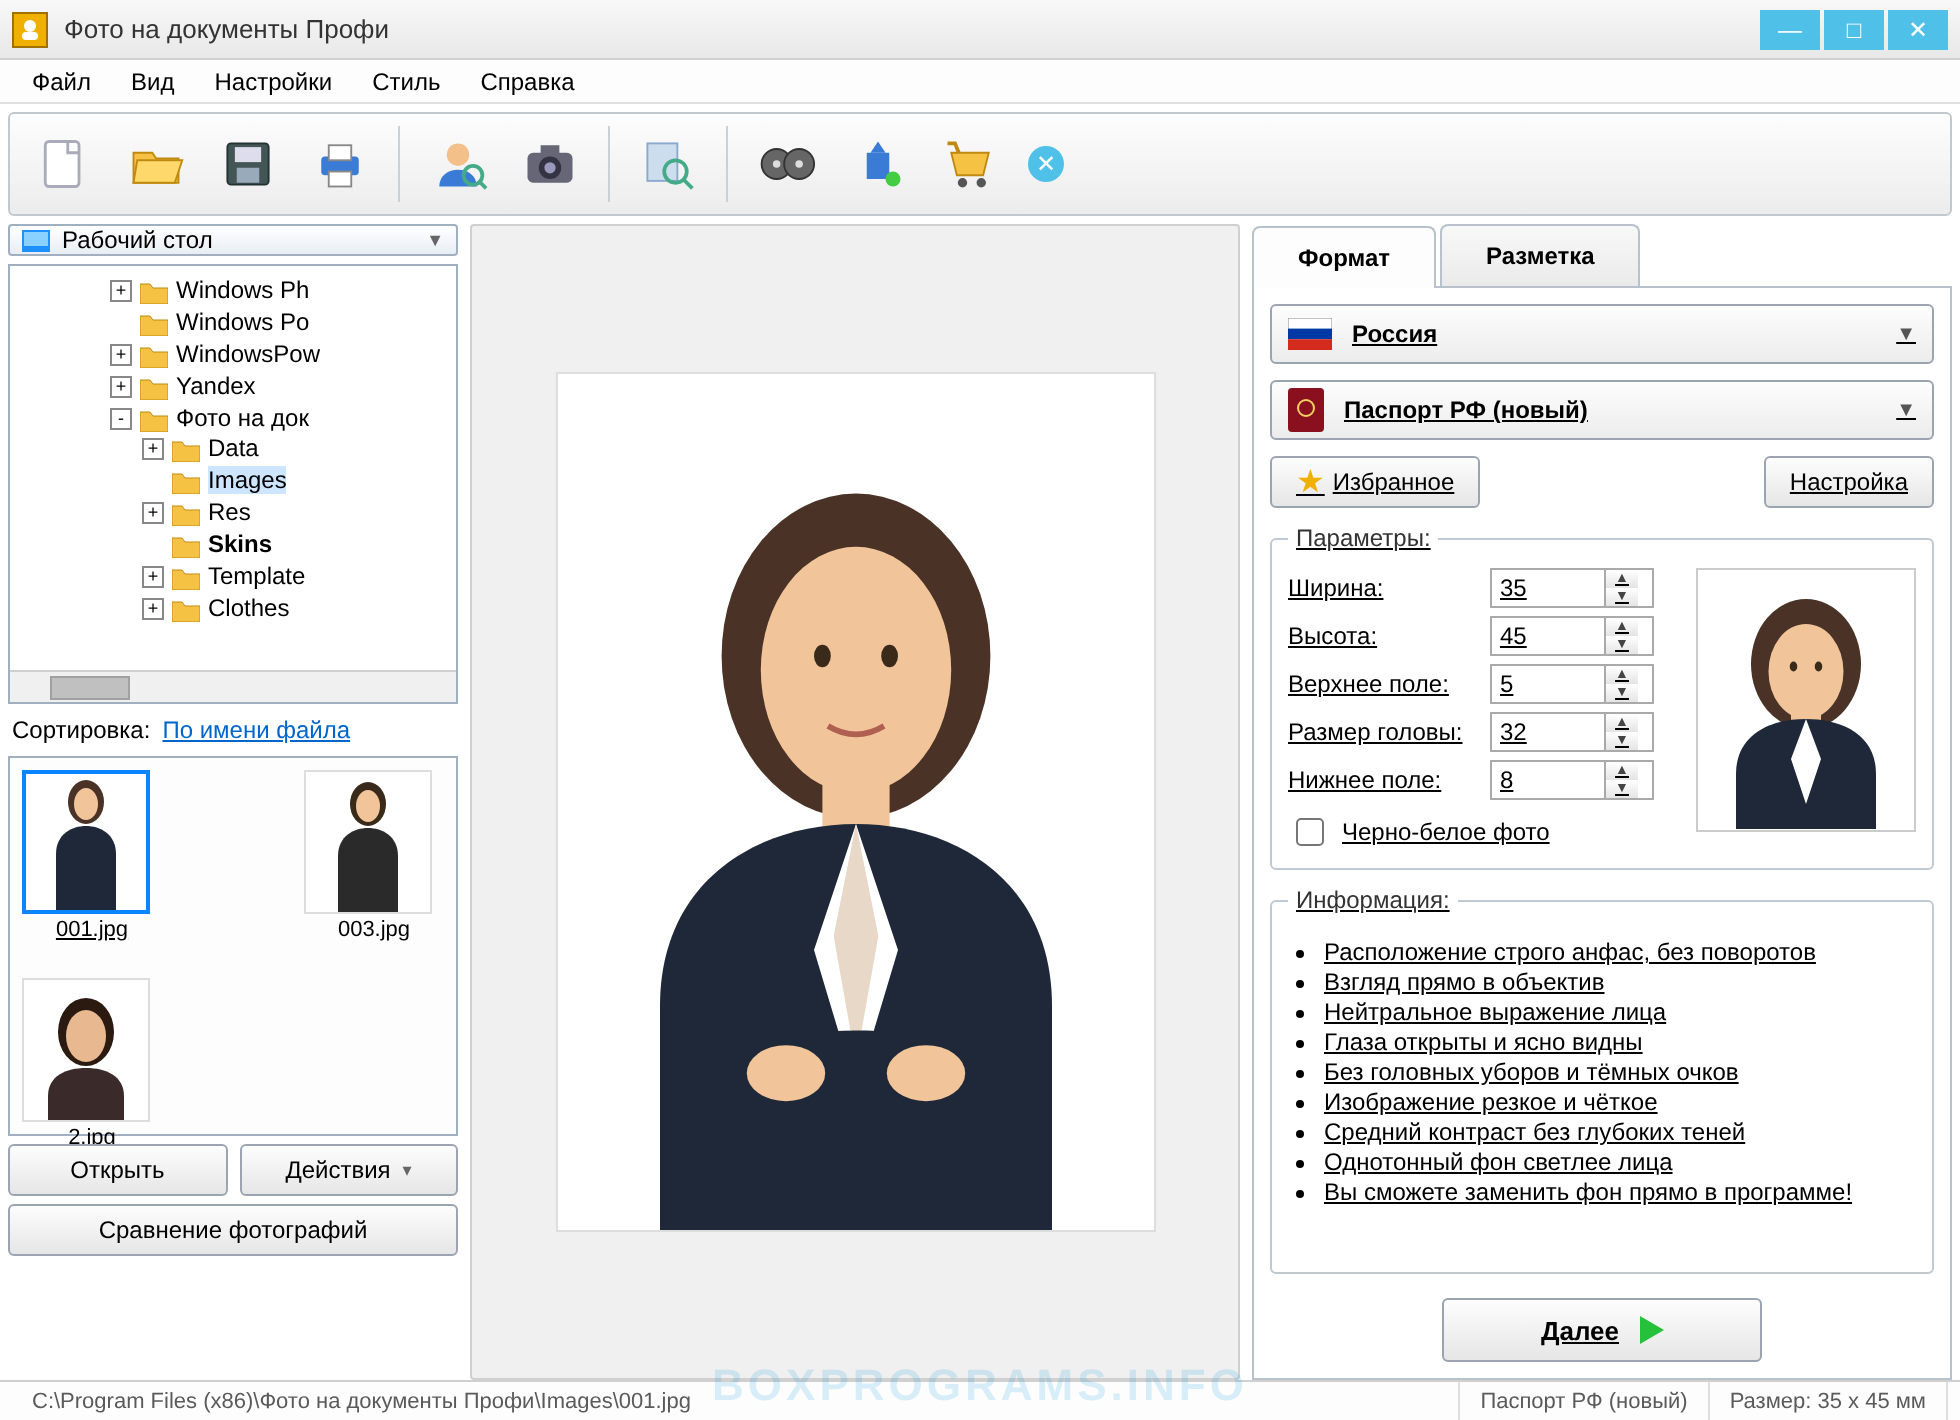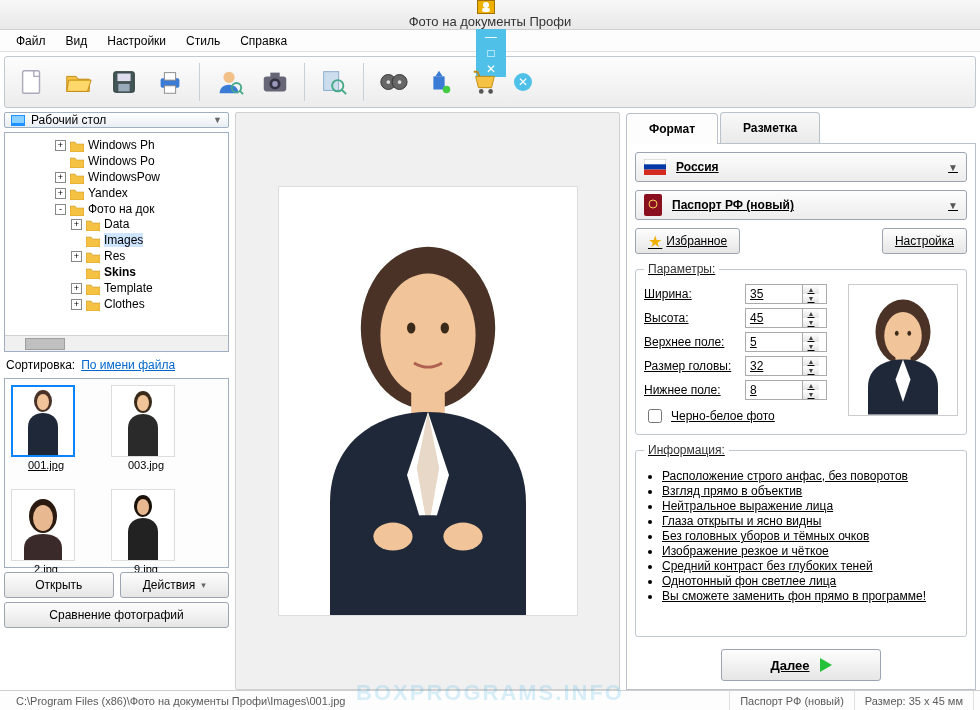--- a/index.html
+++ b/index.html
@@ -12,21 +12,20 @@
     overflow: hidden;
     position: relative;
   }
   
   .titlebar {
     height: 30px;
     background: linear-gradient(#f8f8f8, #e8e8e8);
     border-bottom: 1px solid #d0d0d0;
     display: flex; align-items: center;
     padding: 0 6px 0 6px;
-    flex-direction: column;
   }
   .titlebar .app-icon {
     width: 18px; height: 18px;
     background: #f0b000;
     border: 1px solid #a07000;
     margin-right: 8px;
     display:flex;align-items:center;justify-content:center;
   }
   .titlebar .title { flex: 1; font-size: 13px; color:#333;}
   .winbtn {
@@ -123,20 +122,21 @@
   .tree .selected{background:#cde5ff;}
 
   .sort-row{display:flex;gap:6px;align-items:center;padding:2px 2px;}
   .link{color:#0066cc;text-decoration:underline;cursor:pointer;}
 
   .thumbs-box{
     border:1px solid #a0b0c0;background:#fdfdfd;
     height:190px;padding:6px;
     display:flex;flex-wrap:wrap;gap:18px 30px;
     align-content:flex-start;
+    justify-content:space-between;
   }
   .thumb-item{width:70px;text-align:center;}
   .thumb-img{
     width:64px;height:72px;border:1px solid #ddd;background:#fff;
     display:flex;align-items:flex-end;justify-content:center;
     position:relative;
   }
   .thumb-item.sel .thumb-img{border:2px solid #0a84ff;}
   .thumb-label{font-size:11px;margin-top:2px;}
   .thumb-item.sel .thumb-label{text-decoration:underline;}
@@ -451,32 +451,20 @@
         </div>
         <div class="thumb-item">
           <div class="thumb-img">
             <svg class="person-svg" viewBox="0 0 50 68">
               <ellipse cx="25" cy="24" rx="14" ry="17" fill="#2a1a10"></ellipse>
               <ellipse cx="25" cy="26" rx="10" ry="13" fill="#e8b890"></ellipse>
               <path d="M6 68 L6 56 C6 46 15 42 25 42 C35 42 44 46 44 56 L44 68 Z" fill="#3a2a2a"></path>
             </svg>
           </div>
           <div class="thumb-label">2.jpg</div>
-        </div>
-        <div class="thumb-item">
-          <div class="thumb-img">
-            <svg class="person-svg" viewBox="0 0 50 68">
-              <ellipse cx="25" cy="14" rx="9" ry="11" fill="#1a1208"></ellipse>
-              <ellipse cx="25" cy="15" rx="6" ry="8" fill="#e8b890"></ellipse>
-              <path d="M10 68 L10 40 C10 30 18 26 25 26 C32 26 40 30 40 40 L40 68 Z" fill="#222"></path>
-              <rect x="19" y="44" width="4" height="24" fill="#222"></rect>
-              <rect x="27" y="44" width="4" height="24" fill="#222"></rect>
-            </svg>
-          </div>
-          <div class="thumb-label">9.jpg</div>
         </div>
       </div>
 
     <div class="btrow">
       <button class="btn" style="flex:1">Открыть</button>
       <button class="btn menu" style="flex:1">
           <span>Действия</span>
         </button>
     </div>
     <button class="btn wide">Сравнение фотографий</button>

